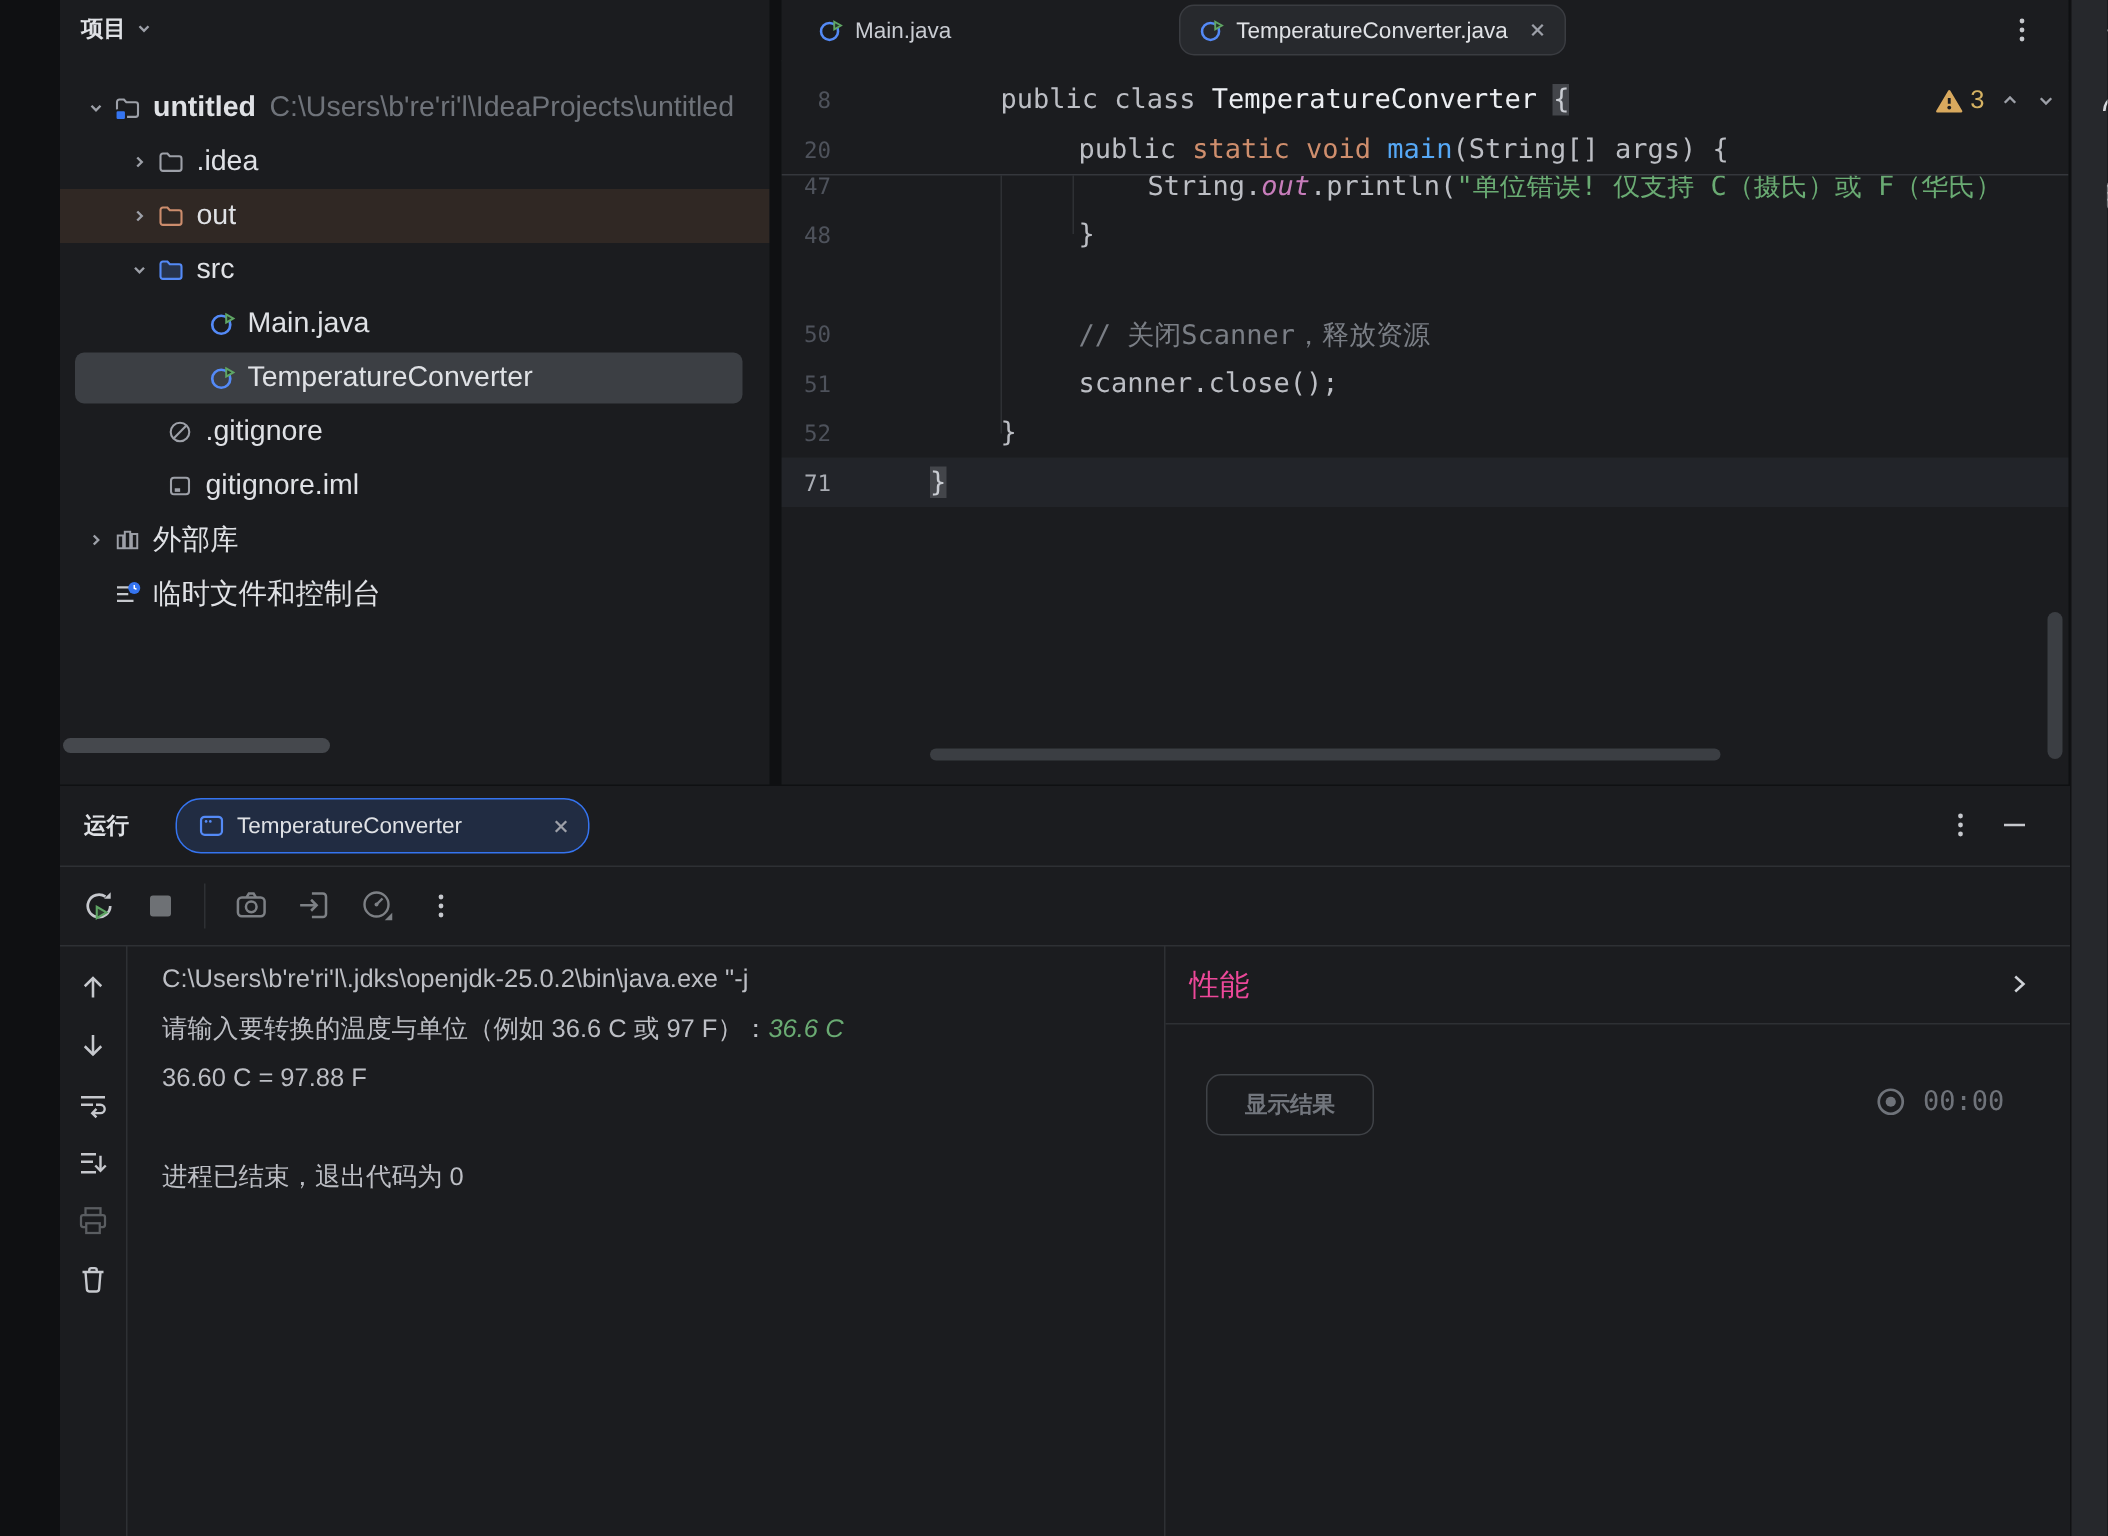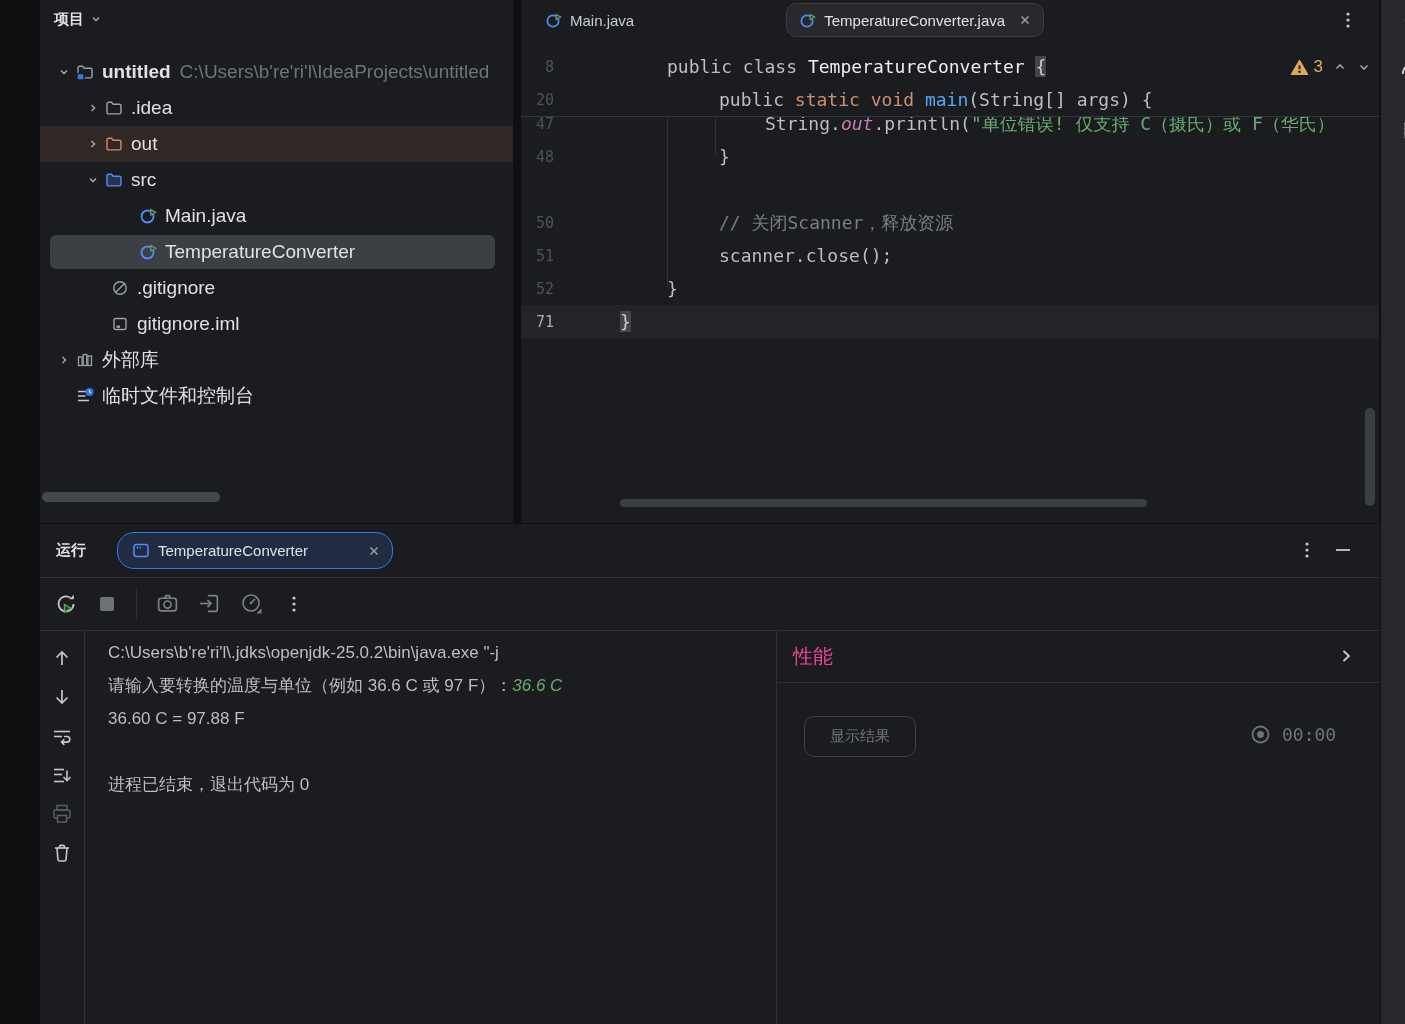--- a/index.html
+++ b/index.html
@@ -71,21 +71,21 @@
              display:flex;flex-direction:column;align-items:center;gap:17px;padding-top:17px;}
   .console{position:absolute;left:45px;top:0;width:691px;bottom:0;overflow:hidden;padding:6px 0 0 23px;box-sizing:border-box;}
   .cline{height:33px;display:flex;align-items:center;font-family:Liberation Sans, sans-serif;
          font-size:17px;color:#bcbec4;white-space:pre;}
   .cin{color:#6aab73;font-style:italic;}
   .perf{position:absolute;left:736px;top:0;right:0;bottom:0;border-left:1px solid #2e3034;}
   .perf-header{position:absolute;left:0;top:0;right:0;height:52px;border-bottom:1px solid #2e3034;display:flex;align-items:center;}
   .perf-title{margin-left:16px;font-size:20px;color:#ec4899;}
   .perf-chev{position:absolute;right:26px;top:18px;}
   .btn-ghost{position:absolute;left:27px;top:86px;width:112px;height:41px;border:1px solid #3f4247;border-radius:10px;
-             background:transparent;color:#72767d;font-size:15px;font-family:"Liberation Sans",sans-serif;}
+             background:transparent;color:#72767d;font-size:15px;font-family:"Liberation Sans",sans-serif;font-weight:bold;}
   .rec-wrap{position:absolute;left:473px;top:94px;display:flex;align-items:center;gap:11px;color:#6f737a;
             font-family:"DejaVu Sans Mono","Liberation Mono",monospace;font-size:18px;}
 </style>
 </head>
 <body>
 
 <div id="root">
 
   <section id="project" class="abs">
     <div class="pp-header">

